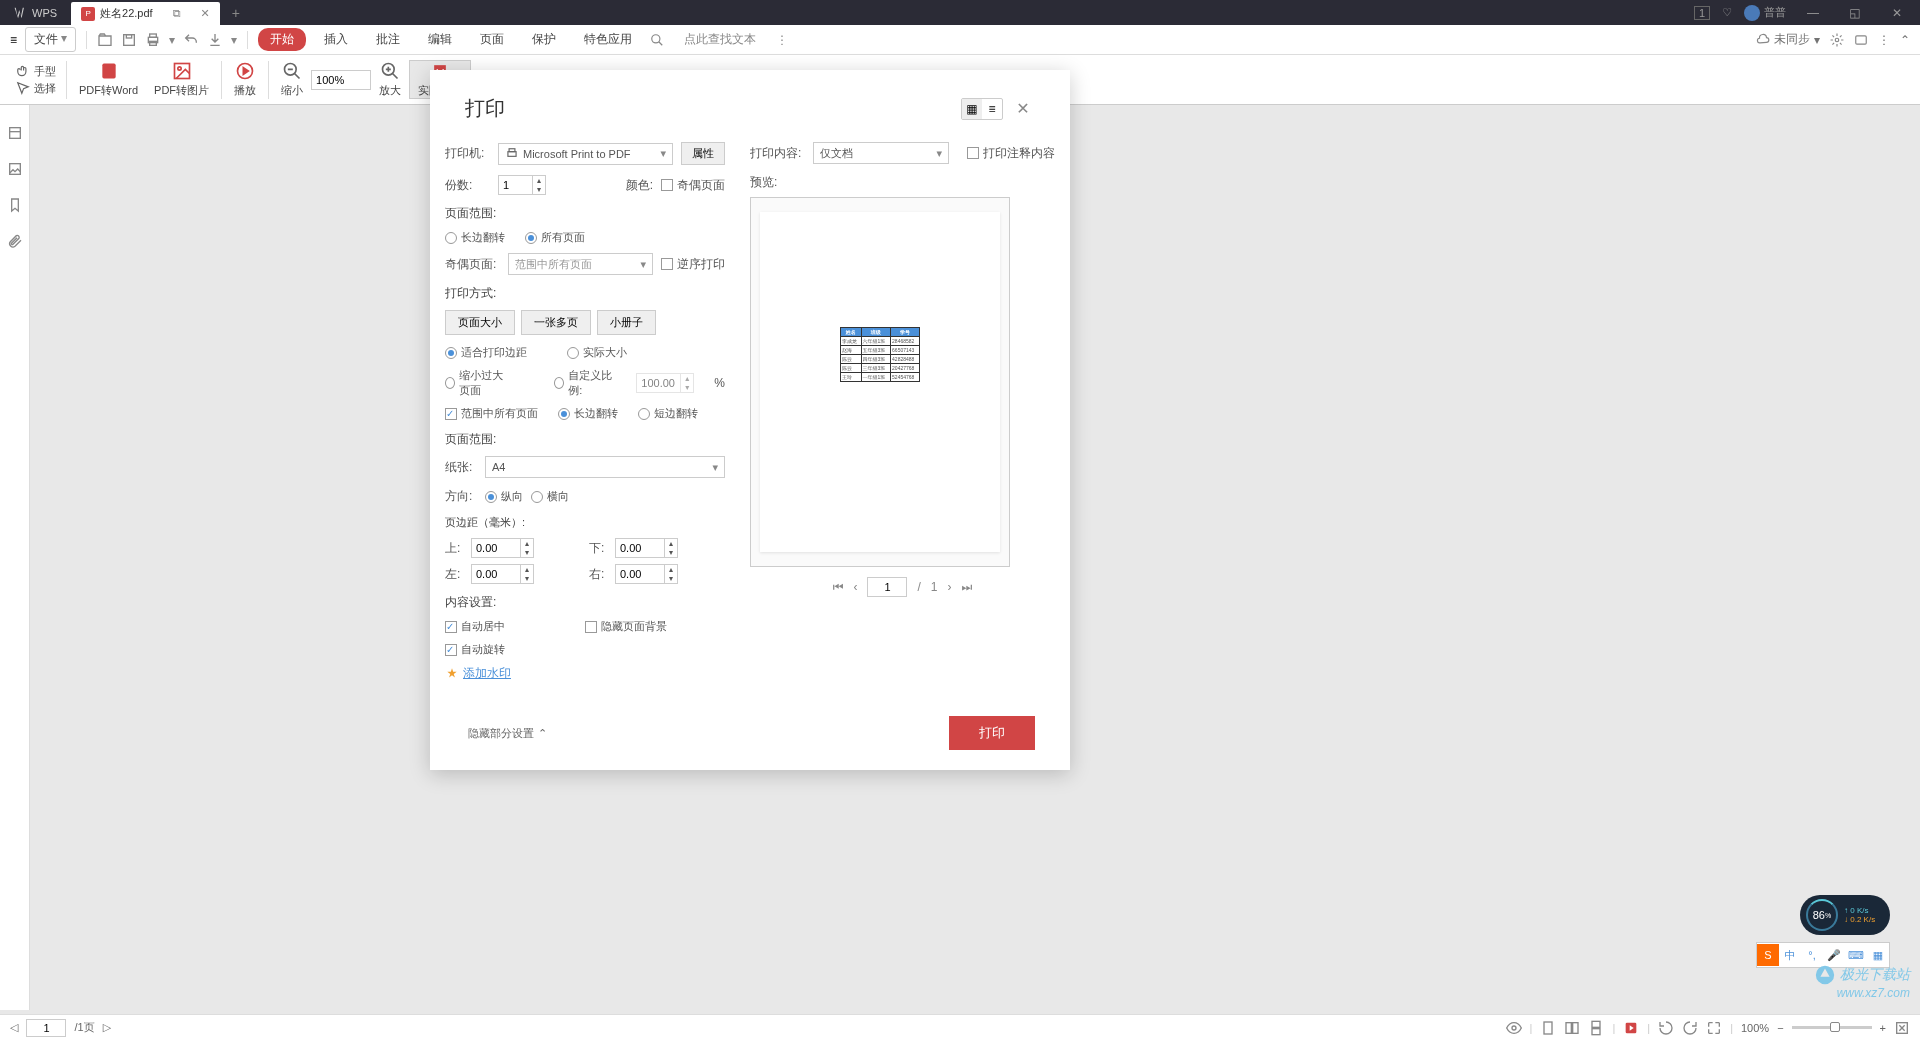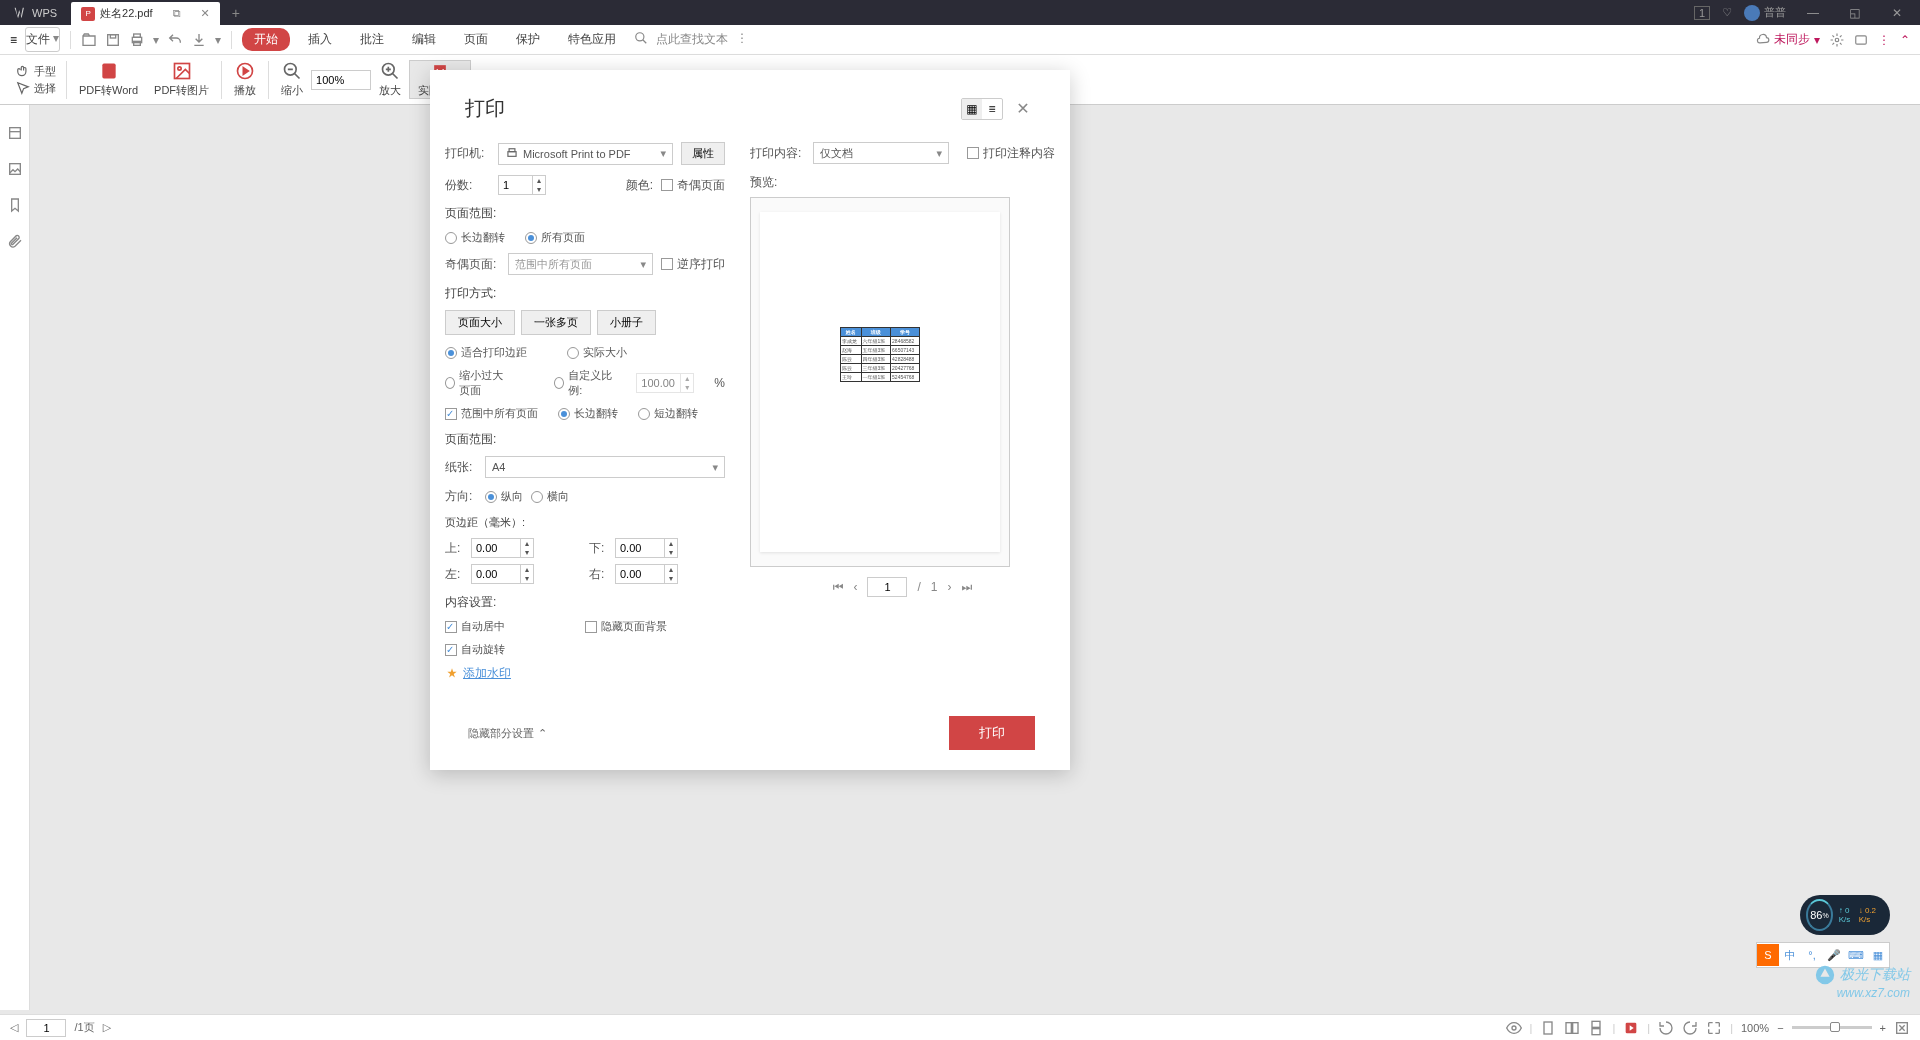--- a/index.html
+++ b/index.html
@@ -14,28 +14,28 @@
 .file-tab .pdf-icon { width: 14px; height: 14px; background: #d14545; border-radius: 2px; margin-right: 5px; display: flex; align-items: center; justify-content: center; color: #fff; font-size: 8px; }
 .tab-close { margin-left: 20px; color: #888; }
 .tab-plus { padding: 0 12px; color: #888; font-size: 14px; }
 .titlebar-right { margin-left: auto; display: flex; align-items: center; gap: 12px; padding-right: 8px; }
 .tbr-item { color: #999; font-size: 11px; display: flex; align-items: center; gap: 4px; }
 .tbr-btn { width: 30px; height: 25px; display: flex; align-items: center; justify-content: center; color: #999; }
 .avatar { width: 16px; height: 16px; background: #4a7ab8; border-radius: 50%; }
 
 
 .menubar { height: 30px; background: #fff; display: flex; align-items: center; border-bottom: 1px solid #ddd; padding: 0 10px; gap: 8px; }
-.menu-btn { padding: 3px 0; font-size: 12px; color: #444; display: flex; align-items: flex-start; gap: 3px; }
+.menu-btn { padding: 3px 8px; font-size: 12px; color: #444; display: flex; align-items: flex-start; gap: 3px; }
 .menu-file { border: 1px solid #ccc; border-radius: 3px; }
 .menu-sep { width: 1px; height: 18px; background: #ddd; margin: 0 2px; }
 .menu-icon { width: 16px; height: 16px; color: #666; }
 .menu-tab { padding: 5px 10px; font-size: 12px; color: #444; }
 .menu-tab.active { background: #d14545; color: #fff; border-radius: 10px; padding: 3px 12px; }
-.search-area { display: flex; color: #888; gap: 8px; }
-.menubar-right { margin-left: auto; display: flex; align-items: center; gap: 10px; color: #be185d; }
+.search-area { display: flex; align-items: center; color: #888; gap: 20px; }
+.menubar-right { margin-left: auto; display: flex; align-items: center; gap: 10px; color: #737373; }
 
 
 .toolbar { height: 50px; background: #fff; display: flex; align-items: center; border-bottom: 1px solid #ccc; padding: 0 10px; }
 .tool-group { display: flex; flex-direction: column; align-items: flex-start; gap: 2px; padding: 0 6px; font-size: 11px; color: #444; }
 .tool-row { display: flex; align-items: center; gap: 4px; }
 .tool-big { display: flex; flex-direction: column; align-items: center; padding: 0 8px; font-size: 11px; color: #444; gap: 2px; }
 .tool-big.active { background: #e8e8e8; border: 1px solid #ccc; }
 .tool-sep { width: 1px; height: 38px; background: #ddd; margin: 0 4px; }
 .tool-icon { width: 20px; height: 20px; }
 .zoom-input { width: 60px; height: 20px; border: 1px solid #ccc; font-size: 11px; padding: 0 4px; }
@@ -106,21 +106,21 @@
 
 .statusbar { position: absolute; bottom: 0; left: 0; right: 0; height: 26px; background: #fff; border-top: 1px solid #ddd; display: flex; align-items: center; padding: 0 10px; font-size: 11px; color: #666; }
 .status-left { display: flex; align-items: center; gap: 8px; }
 .page-nav-input { width: 40px; height: 18px; border: 1px solid #ccc; text-align: center; font-size: 11px; }
 .status-right { margin-left: auto; display: flex; align-items: center; gap: 8px; }
 .stat-icon { width: 16px; height: 16px; color: #888; }
 
 
 .perf-widget { position: absolute; right: 30px; bottom: 105px; width: 90px; height: 40px; background: #1a2838; border-radius: 20px; display: flex; align-items: center; padding: 0 6px; gap: 6px; }
 .perf-circle { width: 32px; height: 32px; border: 2px solid #3a7a9a; border-top-color: #5ac8d8; border-radius: 50%; display: flex; align-items: center; justify-content: center; color: #fff; font-size: 11px; }
-.perf-stats { color: #aaa; font-size: 8px; display: flex; flex-direction: row; }
+.perf-stats { color: #aaa; font-size: 8px; display: flex; flex-direction: column; }
 .ime-bar { position: absolute; right: 30px; bottom: 72px; height: 26px; background: #fff; border: 1px solid #ccc; display: flex; align-items: center; }
 .ime-item { width: 22px; height: 22px; display: flex; align-items: center; justify-content: center; font-size: 11px; }
 .ime-s { background: #ff6a00; color: #fff; }
 .watermark { position: absolute; right: 10px; bottom: 40px; color: #82c8e8; font-size: 14px; font-style: italic; }
 </style>
 </head>
 <body>
 
 <div class="titlebar">
   <div class="titlebar-left">

